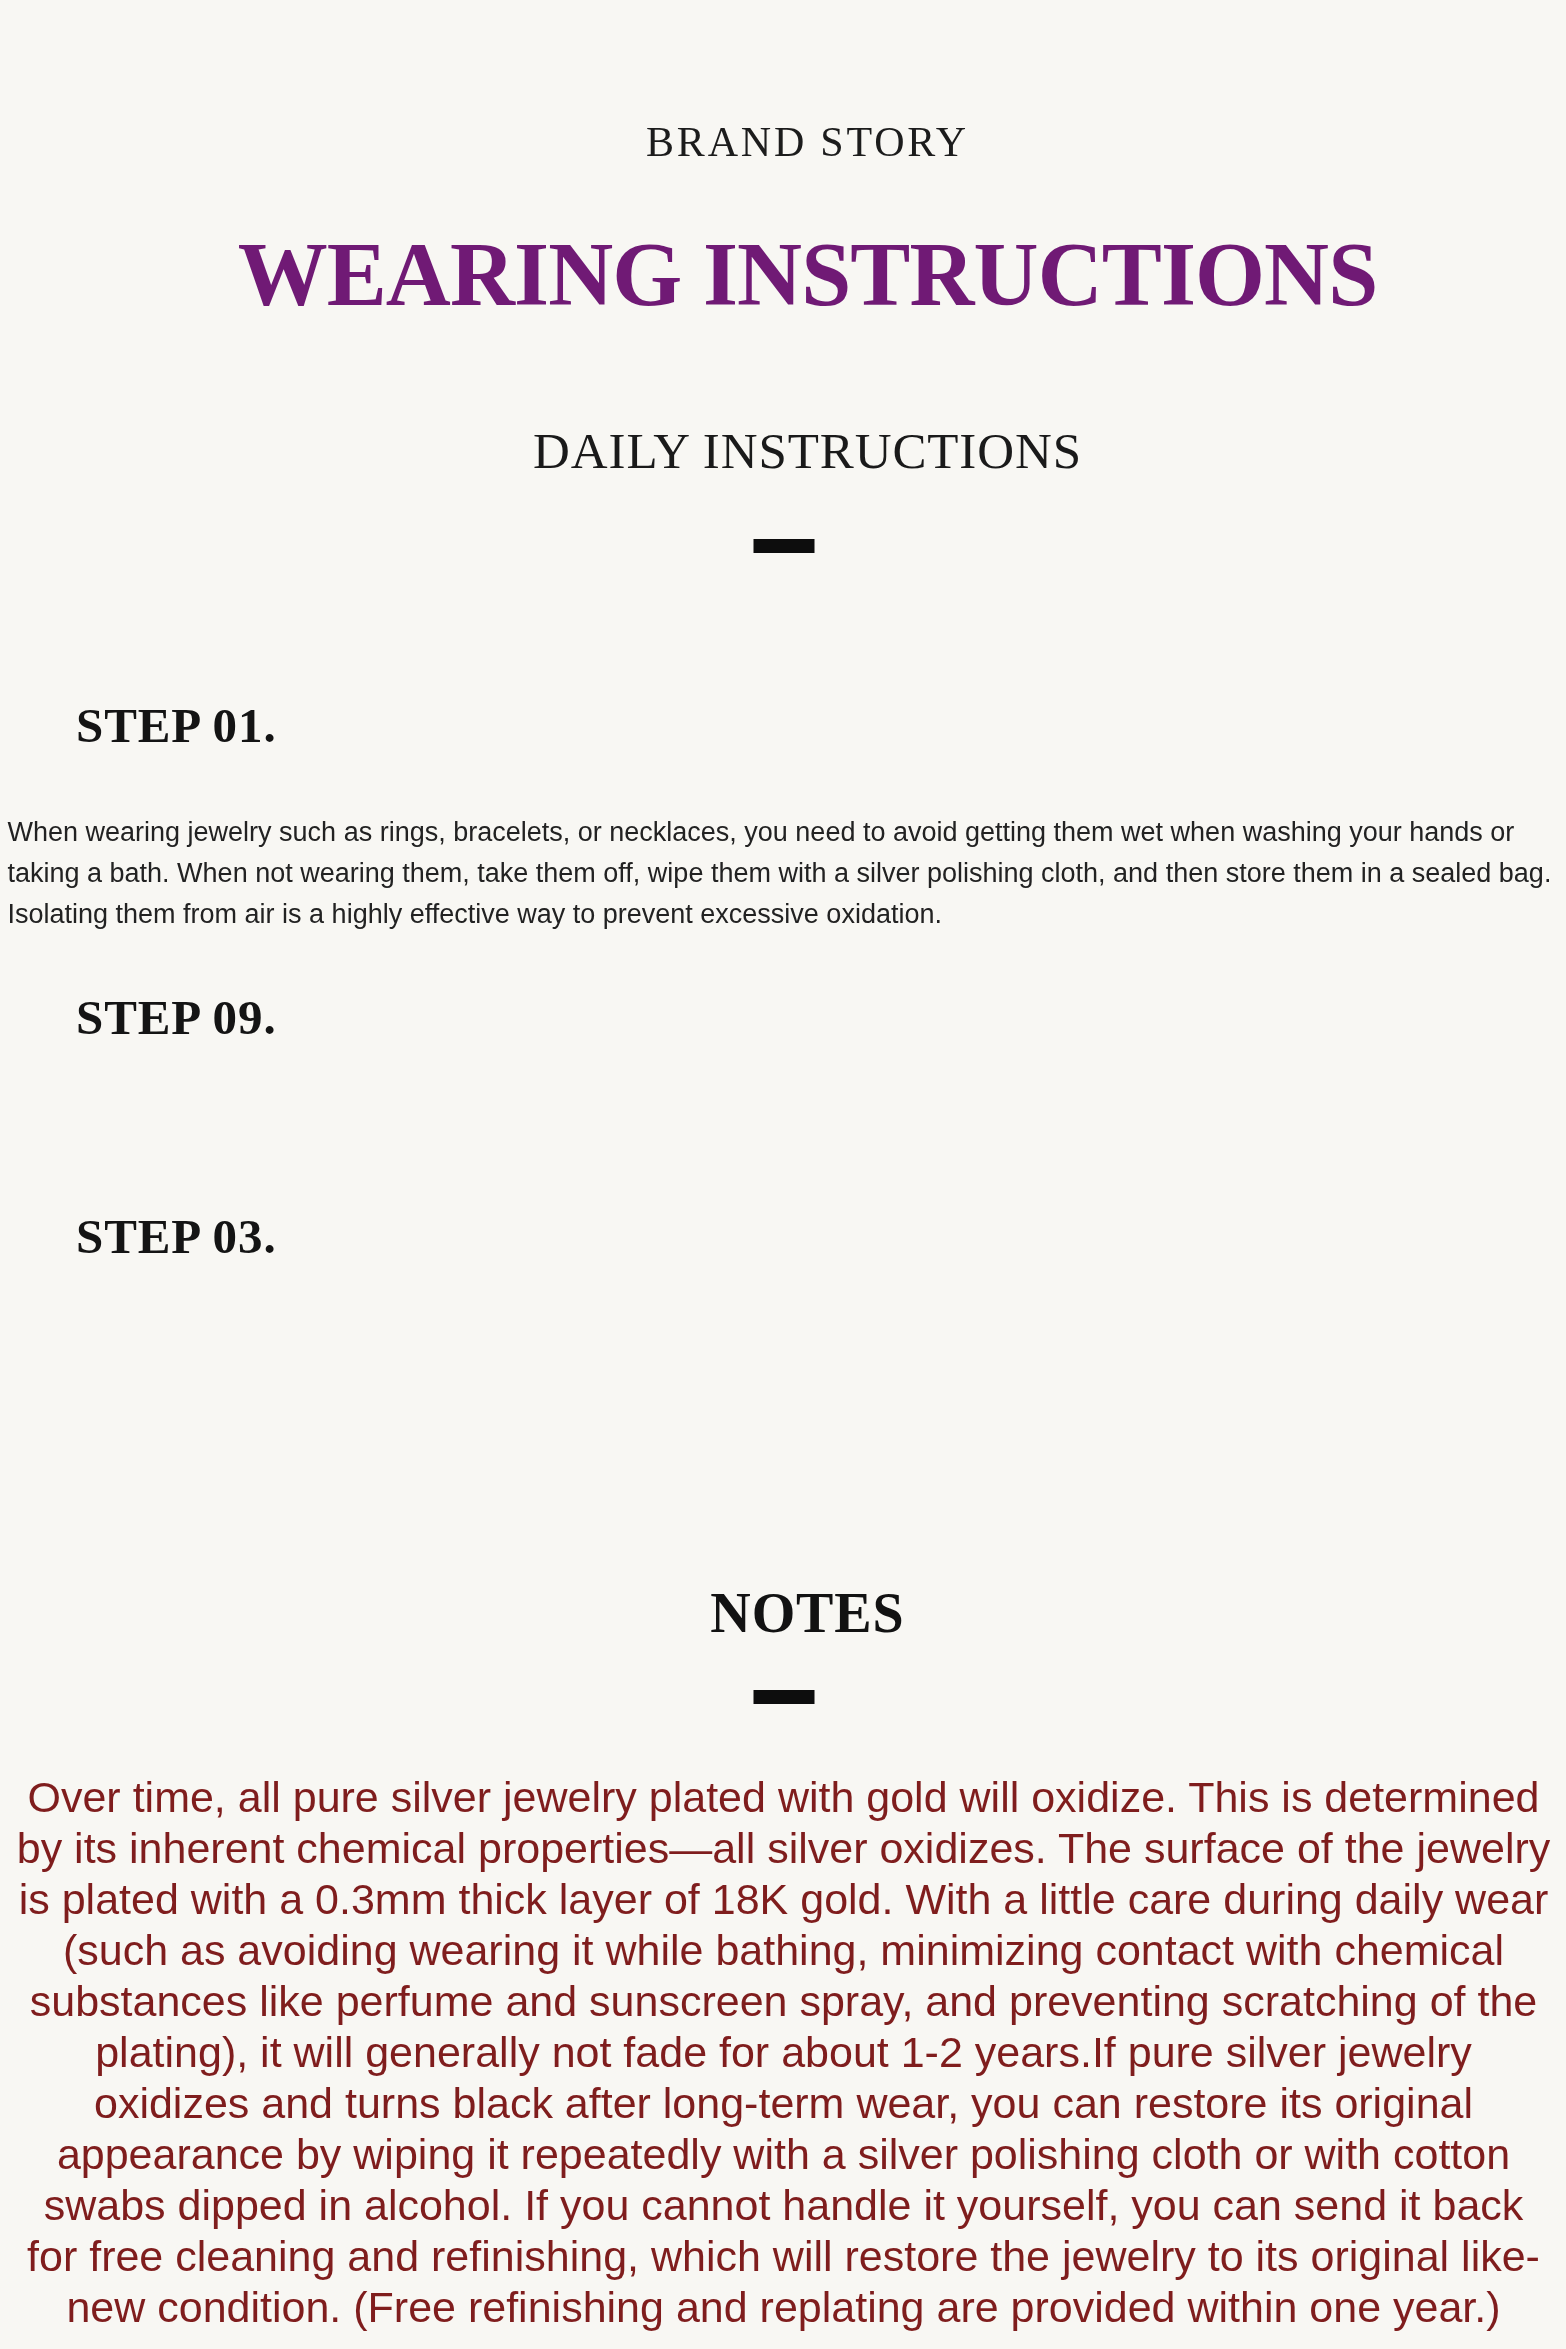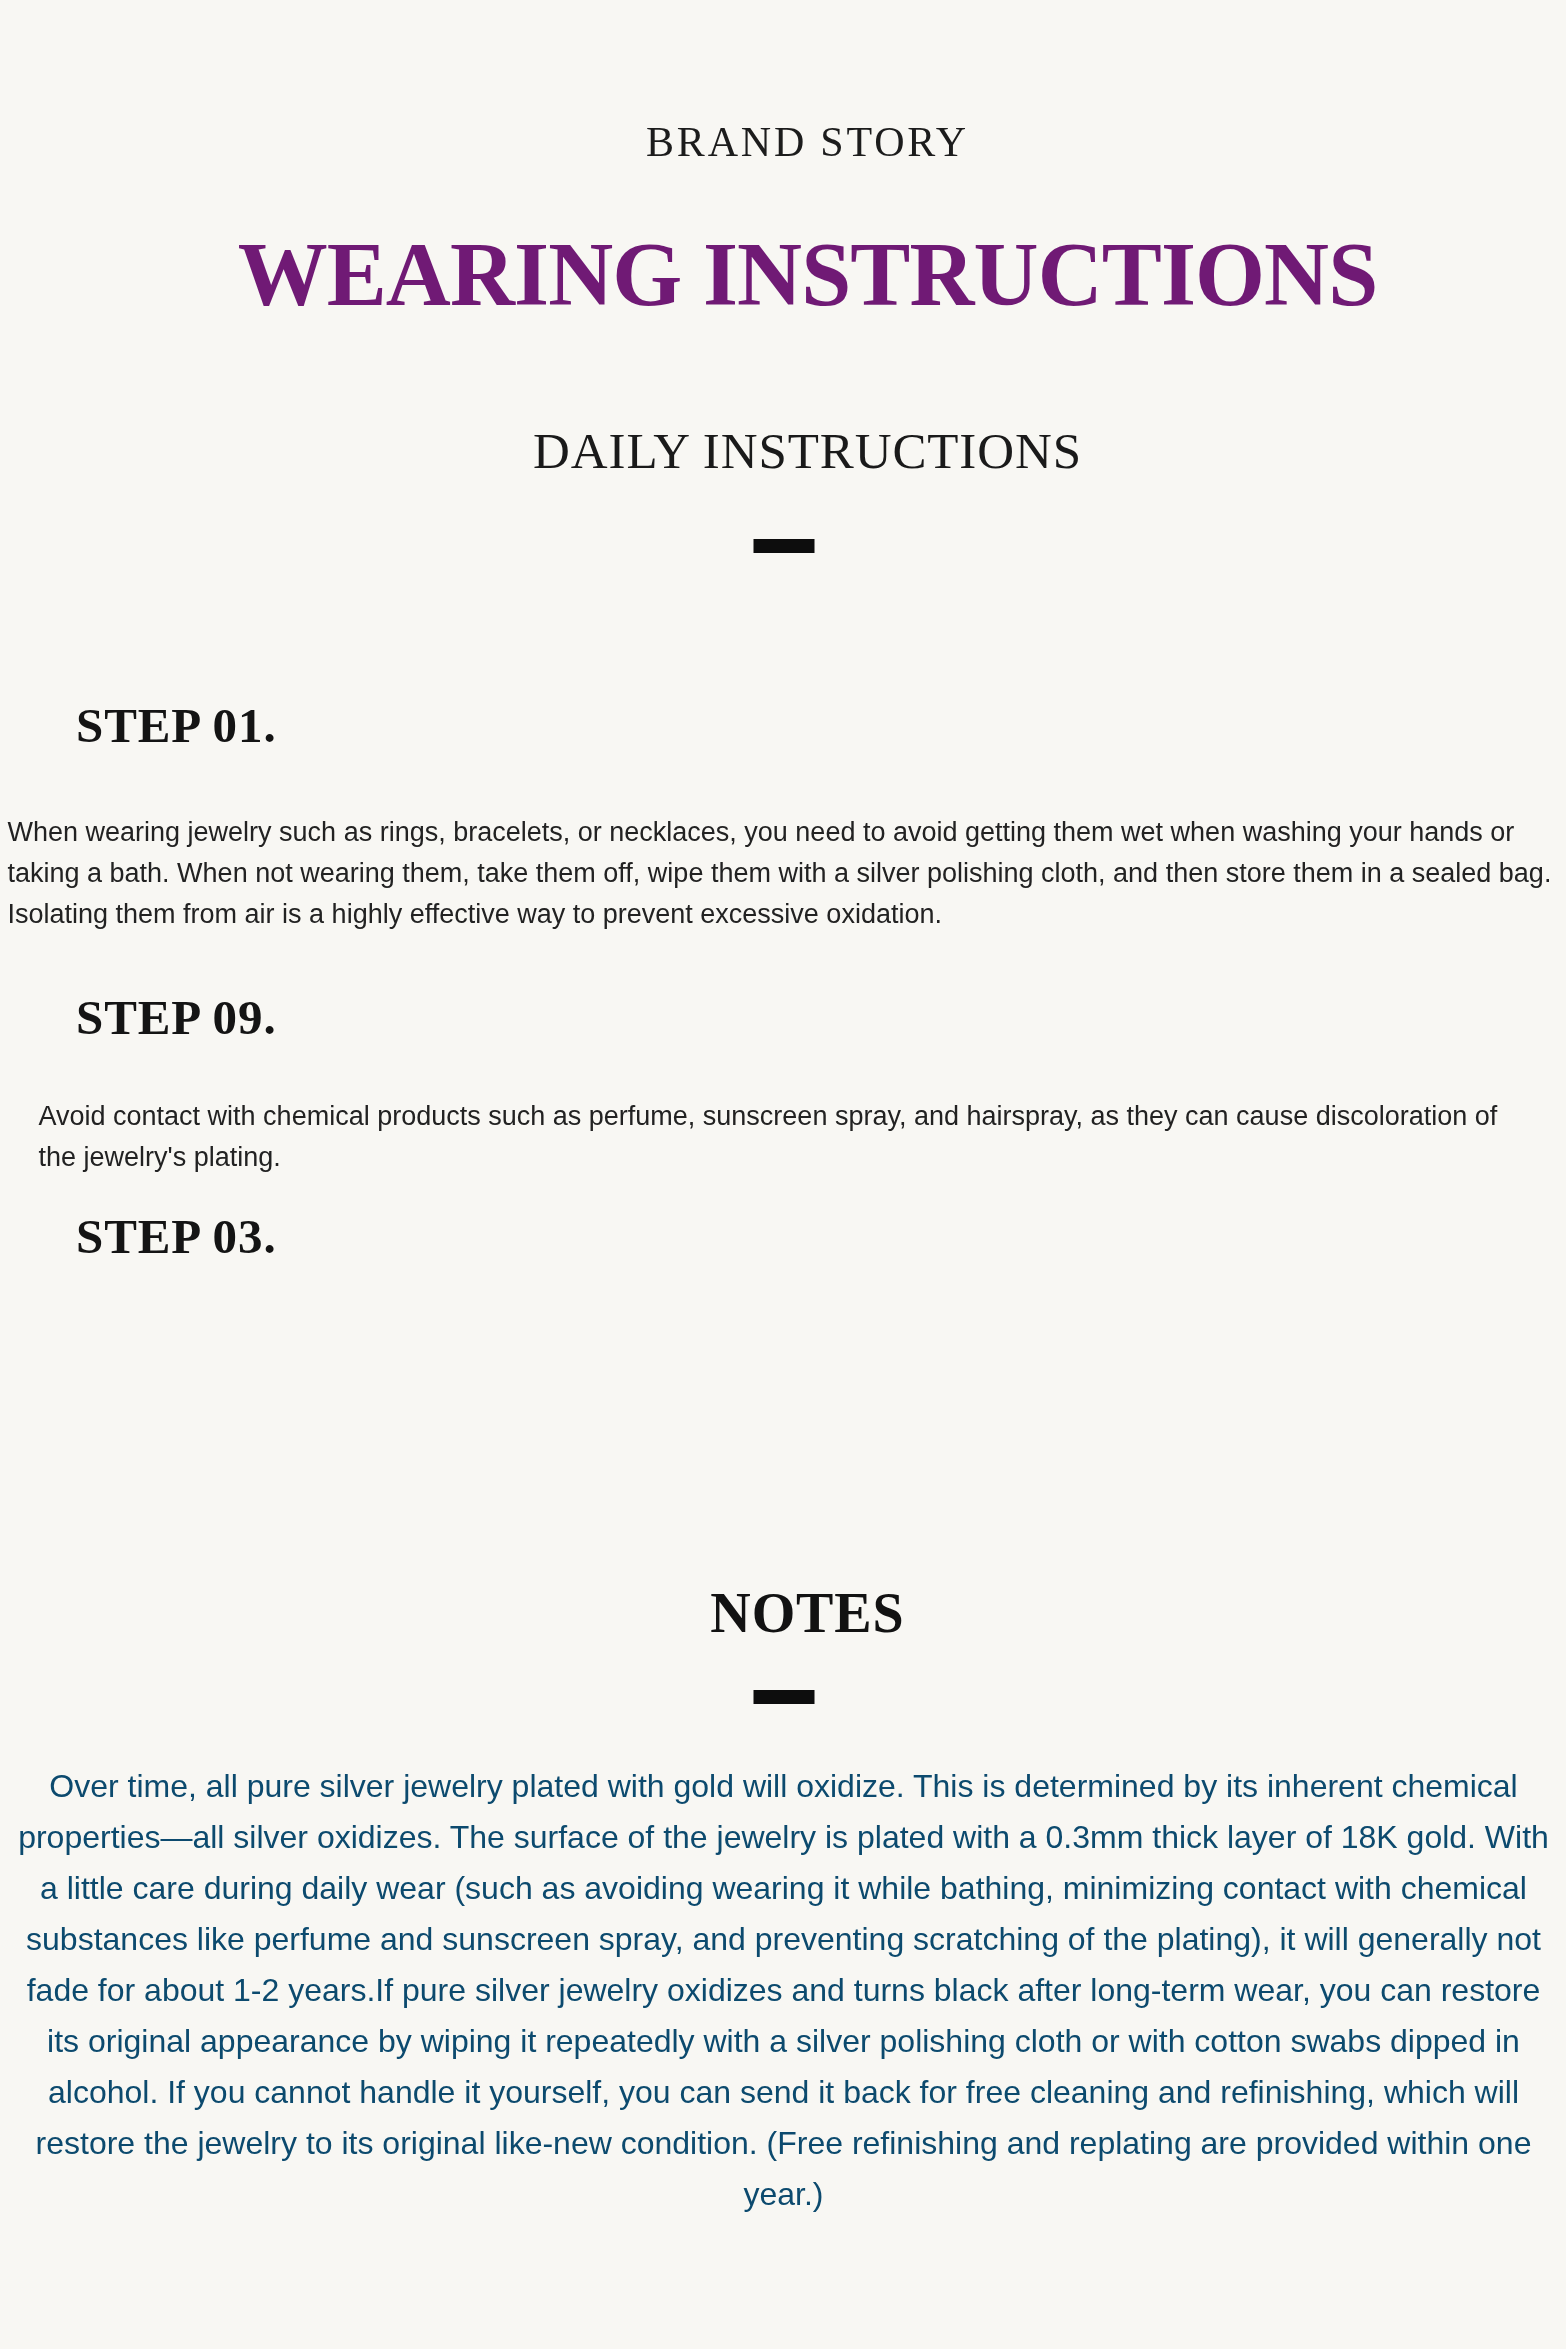--- a/index.html
+++ b/index.html
@@ -99,23 +99,23 @@
     color: #121212;
     line-height: 1;
   }
   .notes-text {
     position: absolute;
     top: 1729px;
     left: 50%;
     transform: translateX(-50%);
     width: 1537px;
     text-align: center;
-    font-size: 32px;
+    font-size: 43px;
     line-height: 51px;
-    color: #0c4a6e;
+    color: #7f1d1d;
   }
 </style>
 </head>
 <body>
 
 <div class="page">
 
   <div class="eyebrow serif">BRAND STORY</div>
 
   <div class="main-title serif">WEARING INSTRUCTIONS</div>
@@ -123,21 +123,20 @@
   <div class="sub-title serif">DAILY INSTRUCTIONS</div>
 
   <div class="divider divider-1"></div>
 
   <div class="step-heading step-heading-1 serif">STEP 01.</div>
 
   <p class="body-text step-text-1">When wearing jewelry such as rings, bracelets, or necklaces, you need to avoid getting them wet when washing your hands or taking a bath. When not wearing them, take them off, wipe them with a silver polishing cloth, and then store them in a sealed bag. Isolating them from air is a highly effective way to prevent excessive oxidation.</p>
 
   <div class="step-heading step-heading-2 serif">STEP 09.</div>
 
-  <p class="body-text step-text-2">Avoid contact with chemical products such as perfume, sunscreen spray, and hairspray, as they can cause discoloration of the jewelry's plating.</p>
 
   <div class="step-heading step-heading-3 serif">STEP 03.</div>
 
 
   <div class="notes-heading serif">NOTES</div>
 
   <div class="divider divider-2"></div>
 
   <p class="notes-text">Over time, all pure silver jewelry plated with gold will oxidize. This is determined by its inherent chemical properties—all silver oxidizes. The surface of the jewelry is plated with a 0.3mm thick layer of 18K gold. With a little care during daily wear (such as avoiding wearing it while bathing, minimizing contact with chemical substances like perfume and sunscreen spray, and preventing scratching of the plating), it will generally not fade for about 1-2 years.If pure silver jewelry oxidizes and turns black after long-term wear, you can restore its original appearance by wiping it repeatedly with a silver polishing cloth or with cotton swabs dipped in alcohol. If you cannot handle it yourself, you can send it back for free cleaning and refinishing, which will restore the jewelry to its original like-new condition. (Free refinishing and replating are provided within one year.)</p>
 

